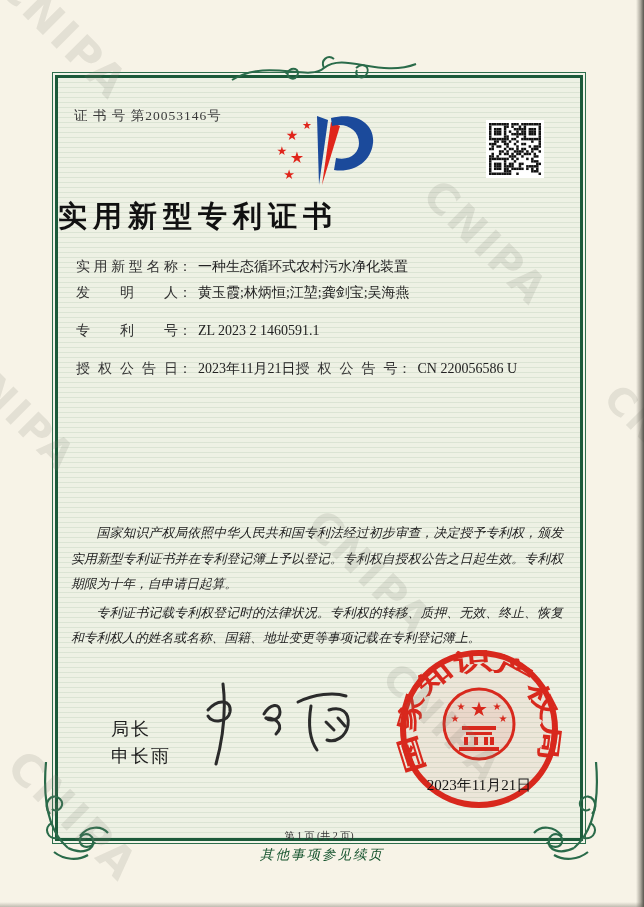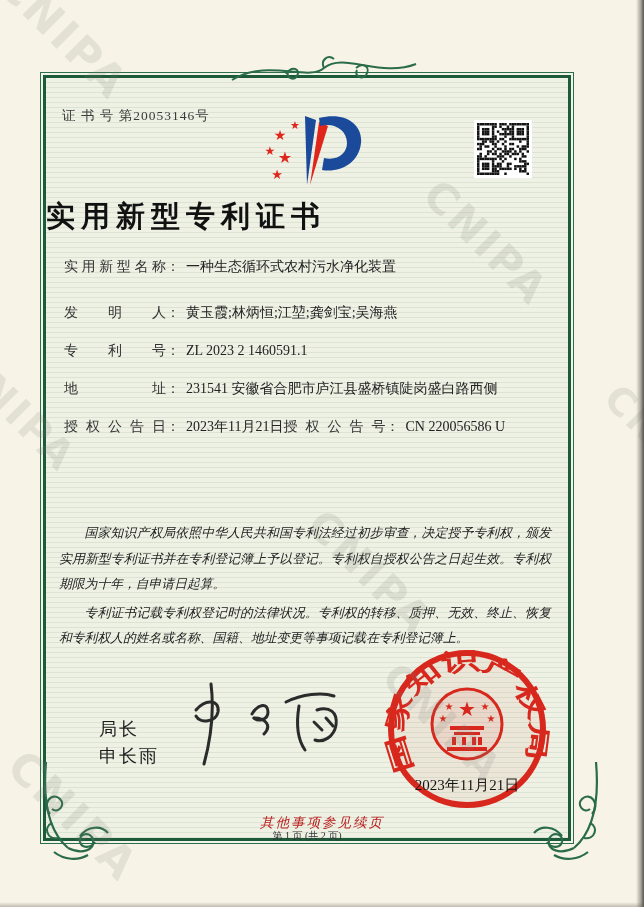--- a/index.html
+++ b/index.html
@@ -12,52 +12,52 @@
   
   .scan-right{position:absolute;right:0;top:0;width:8px;height:100%;z-index:90;
     background:linear-gradient(to right, rgba(90,86,76,0), rgba(90,86,76,.45) 55%, rgba(58,56,50,.85));}
   .scan-bottom{position:absolute;left:0;bottom:0;width:100%;height:5px;z-index:90;
     background:linear-gradient(to bottom, rgba(90,86,76,0), rgba(90,86,76,.35));}
   
   .wm{position:absolute;z-index:60;pointer-events:none;
     font-family:"DejaVu Sans","Liberation Sans",sans-serif;font-weight:bold;
     color:rgba(125,123,115,.16);letter-spacing:3px;transform:rotate(45deg);white-space:nowrap;}
   
-  .frame{position:absolute;left:40px;top:72px;width:534px;height:772px;
+  .frame{position:absolute;left:52px;top:72px;width:534px;height:772px;
     border:1px solid #2d6e4c;box-sizing:border-box;background:#f2f4e9;}
   .frame-thick{position:absolute;inset:2px;border:3px solid #1c5a3a;}
   .content{position:absolute;inset:5px;
     background-color:#eef1e4;
     background-image:repeating-linear-gradient(0deg, rgba(120,160,125,.16) 0 1px, rgba(0,0,0,0) 1px 5px);}
   
   .orn{position:absolute;z-index:40;pointer-events:none;}
   .orn svg{display:block;}
   
   .certno{position:absolute;left:16px;top:29px;font-size:13.5px;letter-spacing:1px;color:#3a3a3a;}
   .qr{position:absolute;left:428px;top:42px;width:58px;height:58px;background:#fff;padding:3px;box-sizing:border-box;}
   .qr svg{width:100%;height:100%;fill:#111;}
   .logo{position:absolute;left:197px;top:35px;width:130px;height:78px;}
   .title{position:absolute;left:0;top:119px;width:100%;text-align:left;
     font-size:29px;font-weight:bold;letter-spacing:6px;color:#111;}
   .fields{position:absolute;left:18px;top:180px;right:10px;font-size:14px;}
   .frow{margin-bottom:20px;white-space:nowrap;}
-  .frow.gap-big{margin-bottom:28px;}
+  .frow.gap-big{margin-bottom:8px;}
   .flabel{display:inline-block;width:102px;text-align:justify;text-align-last:justify;vertical-align:bottom;color:#333;}
   .colon{margin-right:6px;color:#333;}
   .fval{color:#222;}
   .pair2{}
   .paras{position:absolute;left:10px;right:14px;top:440px;font-size:12.8px;line-height:25.5px;
     font-style:italic;color:#222;text-align:justify;}
   .paras p{margin:3px;text-indent:2em;}
   .signer{position:absolute;left:53px;top:638px;font-size:18px;color:#1d1d1d;letter-spacing:2px;line-height:27px;}
   .signature{position:absolute;left:120px;top:600px;width:190px;height:92px;}
   .seal{position:absolute;left:336px;top:566px;width:170px;height:170px;z-index:30;}
   .pagenum{position:absolute;left:0;right:0;top:751px;text-align:center;font-size:10px;color:#333;}
-  .footer-note{position:absolute;left:0;top:814px;width:100%;text-align:center;
-    font-size:13.5px;font-style:italic;color:#b91c1c;letter-spacing:2px;}
+  .footer-note{position:absolute;left:0;top:846px;width:100%;text-align:center;
+    font-size:13.5px;font-style:italic;color:#14532d;letter-spacing:2px;}
 </style>
 </head>
 <body>
 
 <div class="wm" style="left:-18px;top:8px;font-size:44px;">CNIPA</div>
 <div class="wm" style="left:408px;top:218px;font-size:42px;">CNIPA</div>
 <div class="wm" style="left:-58px;top:388px;font-size:40px;">CNIPA</div>
 <div class="wm" style="left:292px;top:548px;font-size:42px;">CNIPA</div>
 <div class="wm" style="left:-8px;top:790px;font-size:44px;">CNIPA</div>
 <div class="wm" style="left:368px;top:700px;font-size:40px;">CNIPA</div>
@@ -327,23 +327,20 @@
       <div class="frow gap-big">
         <span class="flabel">实用新型名称</span><span class="colon">：</span><span class="fval">一种生态循环式农村污水净化装置</span>
       </div>
       <div class="frow">
         <span class="flabel">发明人</span><span class="colon">：</span><span class="fval">黄玉霞;林炳恒;江堃;龚剑宝;吴海燕</span>
       </div>
       <div class="frow">
         <span class="flabel">专利号</span><span class="colon">：</span><span class="fval">ZL 2023 2 1460591.1</span>
       </div>
       <div class="frow">
-        <span class="flabel">地址</span><span class="colon">：</span><span class="fval">231541 安徽省合肥市庐江县盛桥镇陡岗盛白路西侧</span>
-      </div>
-      <div class="frow">
         <span><span class="flabel">授权公告日</span><span class="colon">：</span><span class="fval">2023年11月21日</span></span><span class="pair2"><span class="flabel">授权公告号</span><span class="colon">：</span><span class="fval">CN 220056586 U</span></span>
       </div>
     </div>
 
     <div class="paras">
       <p>国家知识产权局依照中华人民共和国专利法经过初步审查，决定授予专利权，颁发实用新型专利证书并在专利登记簿上予以登记。专利权自授权公告之日起生效。专利权期限为十年，自申请日起算。</p>
       <p>专利证书记载专利权登记时的法律状况。专利权的转移、质押、无效、终止、恢复和专利权人的姓名或名称、国籍、地址变更等事项记载在专利登记簿上。</p>
     </div>
 
     <div class="signer">

